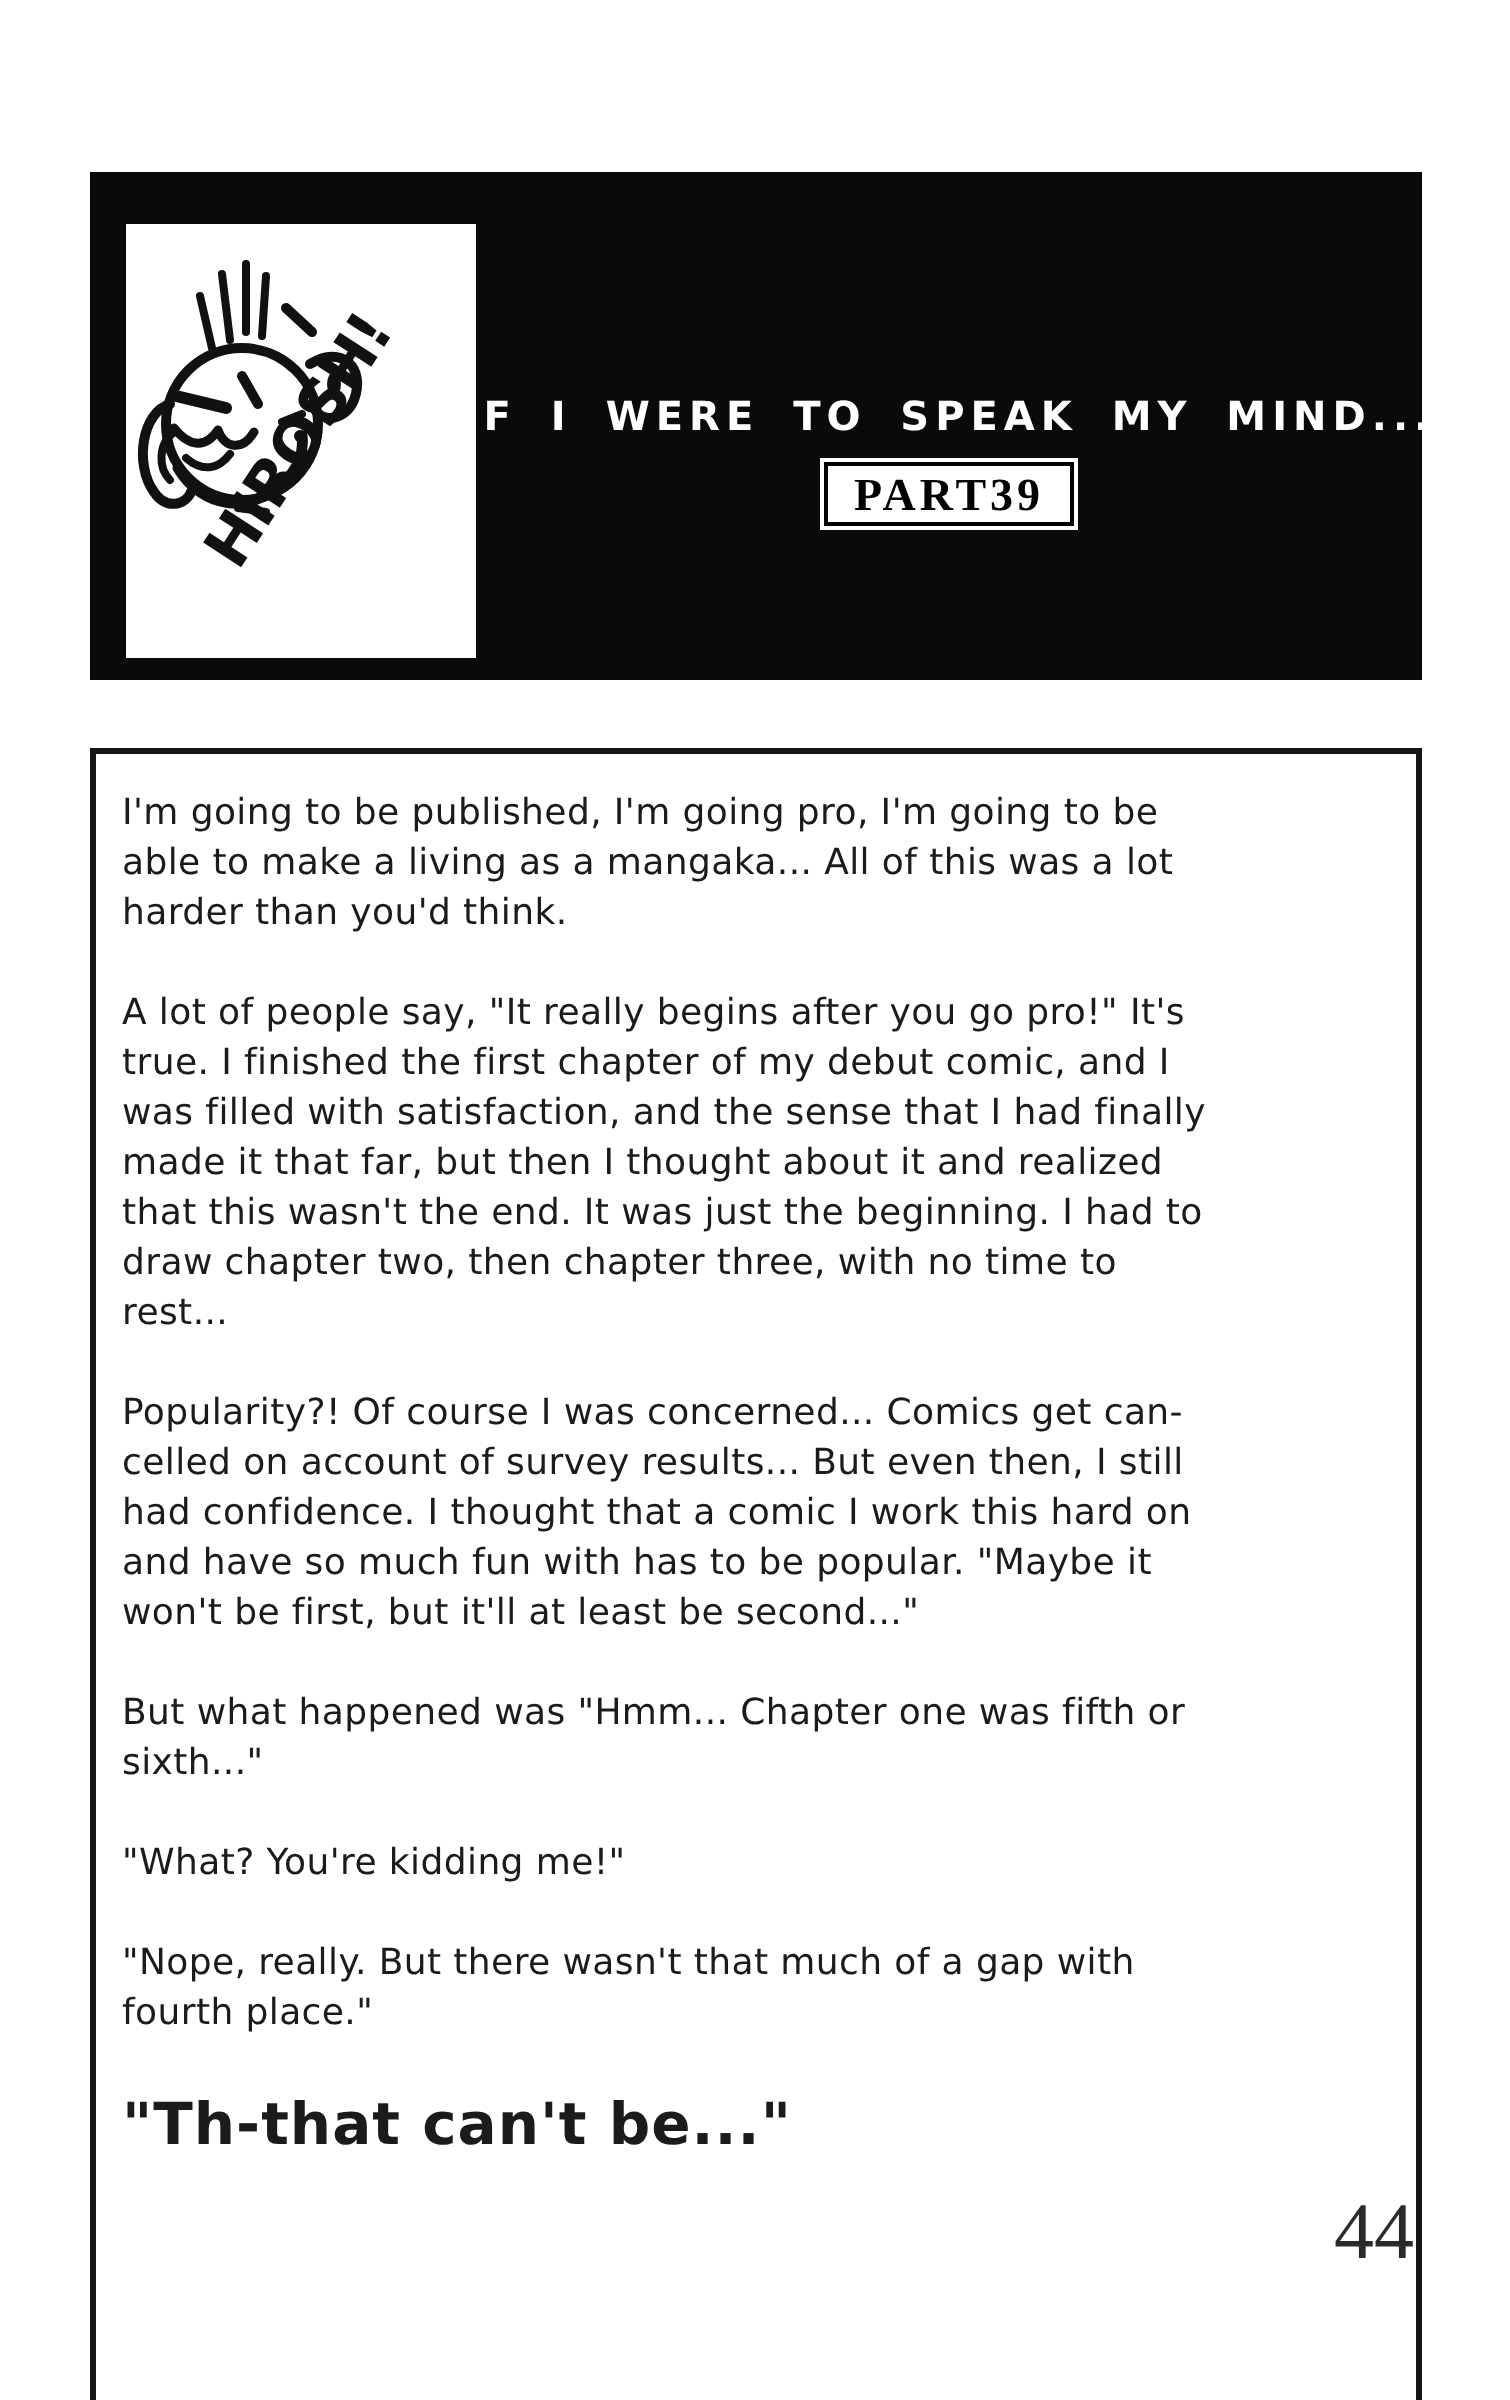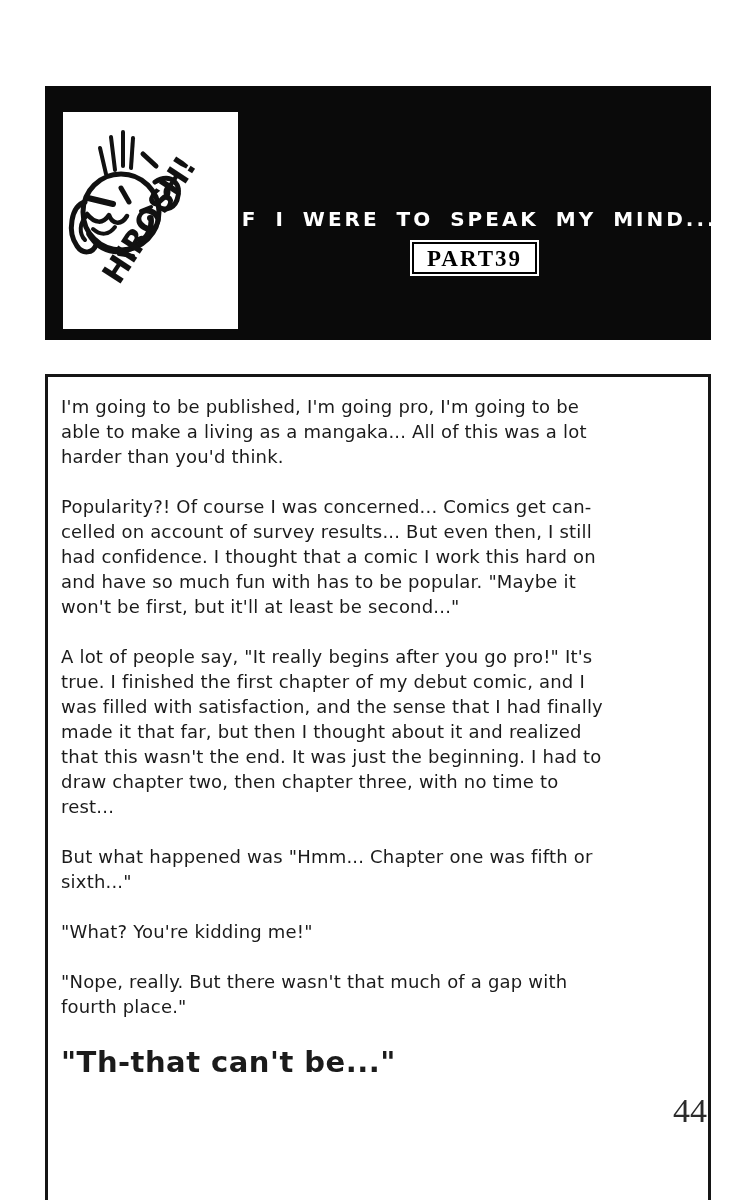--- a/index.html
+++ b/index.html
@@ -13,21 +13,21 @@
     background:#0a0a0a;
   }
   .doodle{
     position:absolute;left:18px;top:26px;width:175px;height:217px;
     background:#ffffff;
   }
   .doodle svg{display:block;width:100%;height:100%;}
   .titles{
     position:absolute;left:193px;top:0;width:473px;height:100%;
     display:flex;flex-direction:column;align-items:center;
-    padding-top:110px;box-sizing:border-box;gap:11px;margin-top:11px;
+    padding-top:110px;box-sizing:border-box;gap:11px;
   }
   .title{
     color:#ffffff;font-weight:bold;font-size:20px;
     letter-spacing:3px;word-spacing:7px;white-space:nowrap;
   }
   .badge{
     background:#ffffff;color:#000000;
     font-family:"Liberation Serif","DejaVu Serif",serif;
     font-weight:bold;font-size:23px;letter-spacing:2px;
     line-height:27px;padding:1px 13px 0;
@@ -42,21 +42,21 @@
     margin:0 0 25px;font-size:18px;line-height:25px;
     color:#1b1b1b;white-space:pre-line;letter-spacing:0.2px;
   }
   .textbox p.big{
     font-size:29px;line-height:36px;font-weight:bold;
     margin-top:14px;letter-spacing:0.5px;
   }
   .pagenum{
     position:absolute;left:45px;top:1092px;width:662px;
     text-align:right;font-family:"Liberation Serif","DejaVu Serif",serif;
-    font-size:34px;color:#2b2b2b;
+    font-size:40px;color:#2b2b2b;
   }
 </style>
 </head>
 <body>
 
 <div>
 
   <div class="header">
 
     <div class="doodle">
@@ -96,32 +96,32 @@
       <div class="title">IF I WERE TO SPEAK MY MIND...</div>
       <div class="badge">PART39</div>
     </div>
 
   </div>
 
   <div class="textbox">
     <p>I'm going to be published, I'm going pro, I'm going to be
 able to make a living as a mangaka... All of this was a lot
 harder than you'd think.</p>
-    <p>Popularity?! Of course I was concerned... Comics get can-
-celled on account of survey results... But even then, I still
-had confidence. I thought that a comic I work this hard on
-and have so much fun with has to be popular. "Maybe it
-won't be first, but it'll at least be second..."</p>
     <p>A lot of people say, "It really begins after you go pro!" It's
 true. I finished the first chapter of my debut comic, and I
 was filled with satisfaction, and the sense that I had finally
 made it that far, but then I thought about it and realized
 that this wasn't the end. It was just the beginning. I had to
 draw chapter two, then chapter three, with no time to
 rest...</p>
+    <p>Popularity?! Of course I was concerned... Comics get can-
+celled on account of survey results... But even then, I still
+had confidence. I thought that a comic I work this hard on
+and have so much fun with has to be popular. "Maybe it
+won't be first, but it'll at least be second..."</p>
     <p>But what happened was "Hmm... Chapter one was fifth or
 sixth..."</p>
     <p>"What? You're kidding me!"</p>
     <p>"Nope, really. But there wasn't that much of a gap with
 fourth place."</p>
     <p class="big">"Th-that can't be..."</p>
   </div>
 
   <div class="pagenum">44</div>
 

